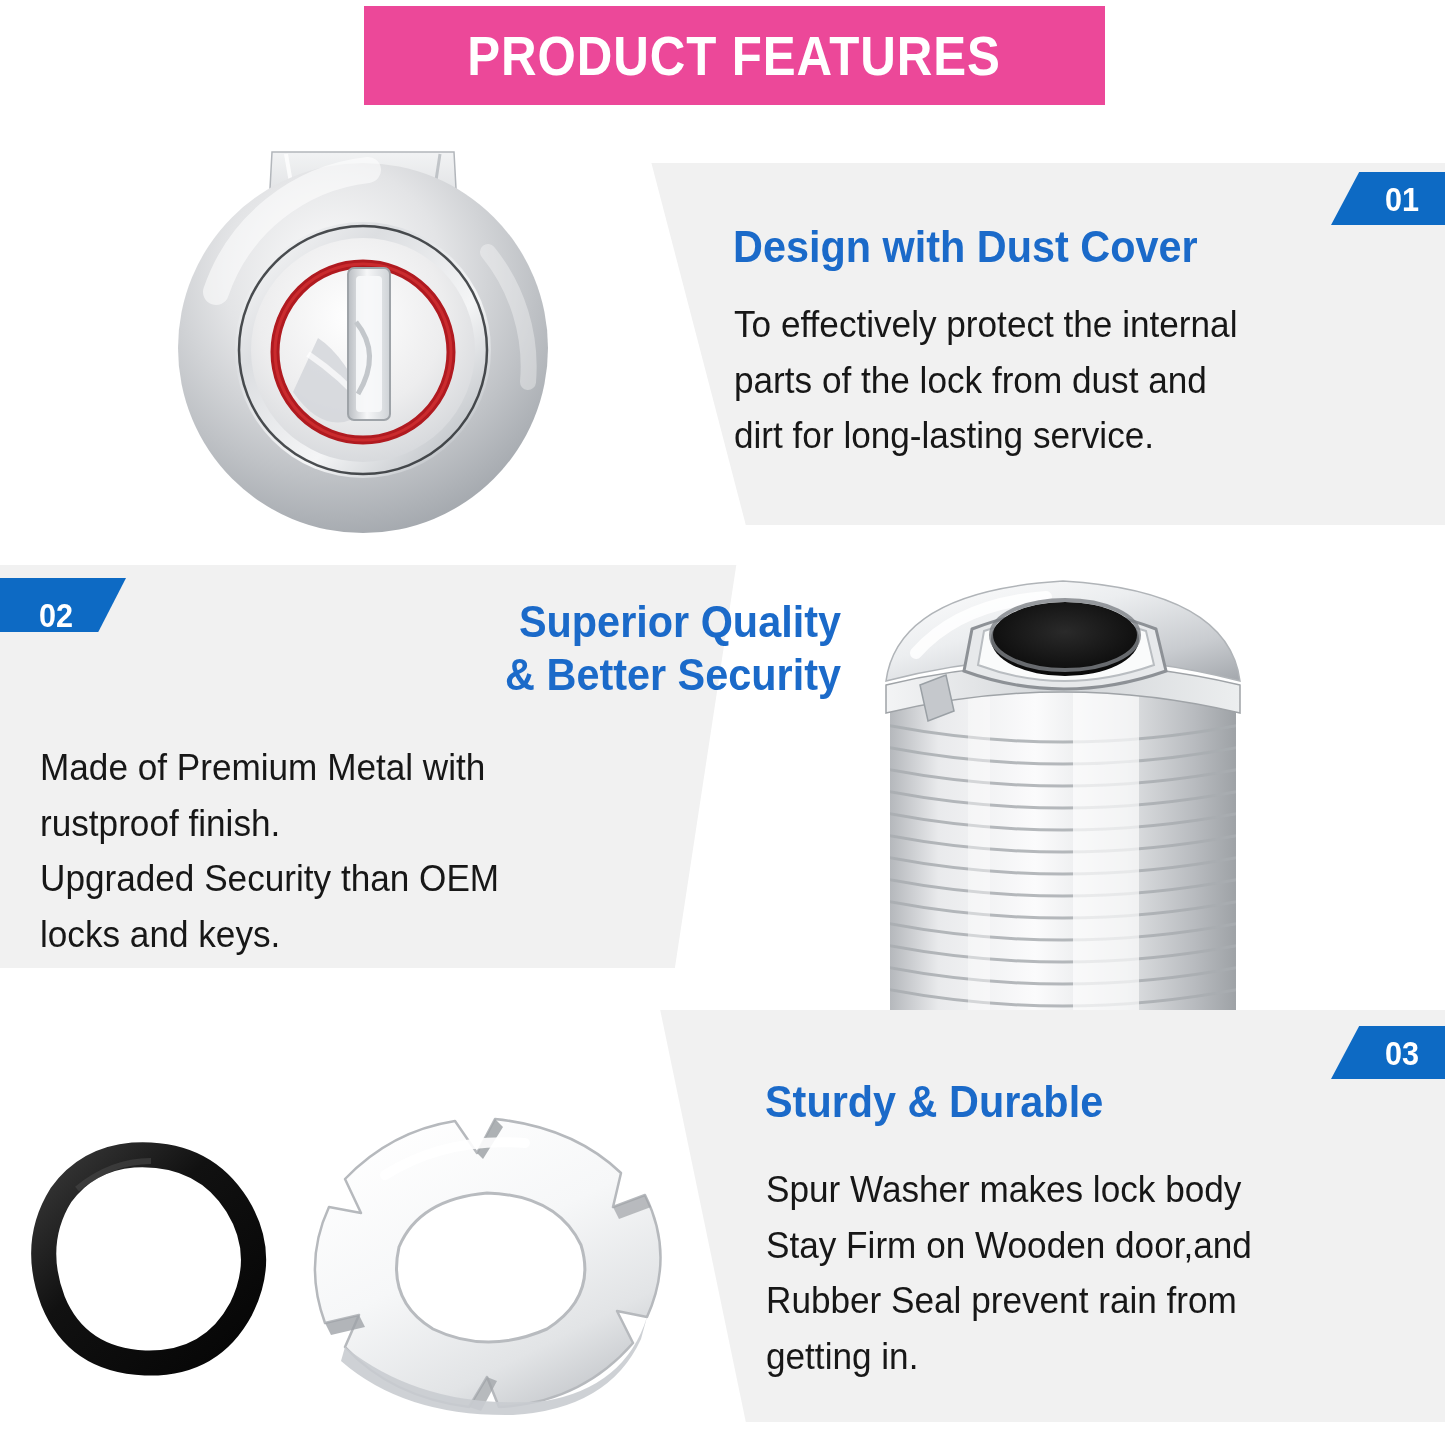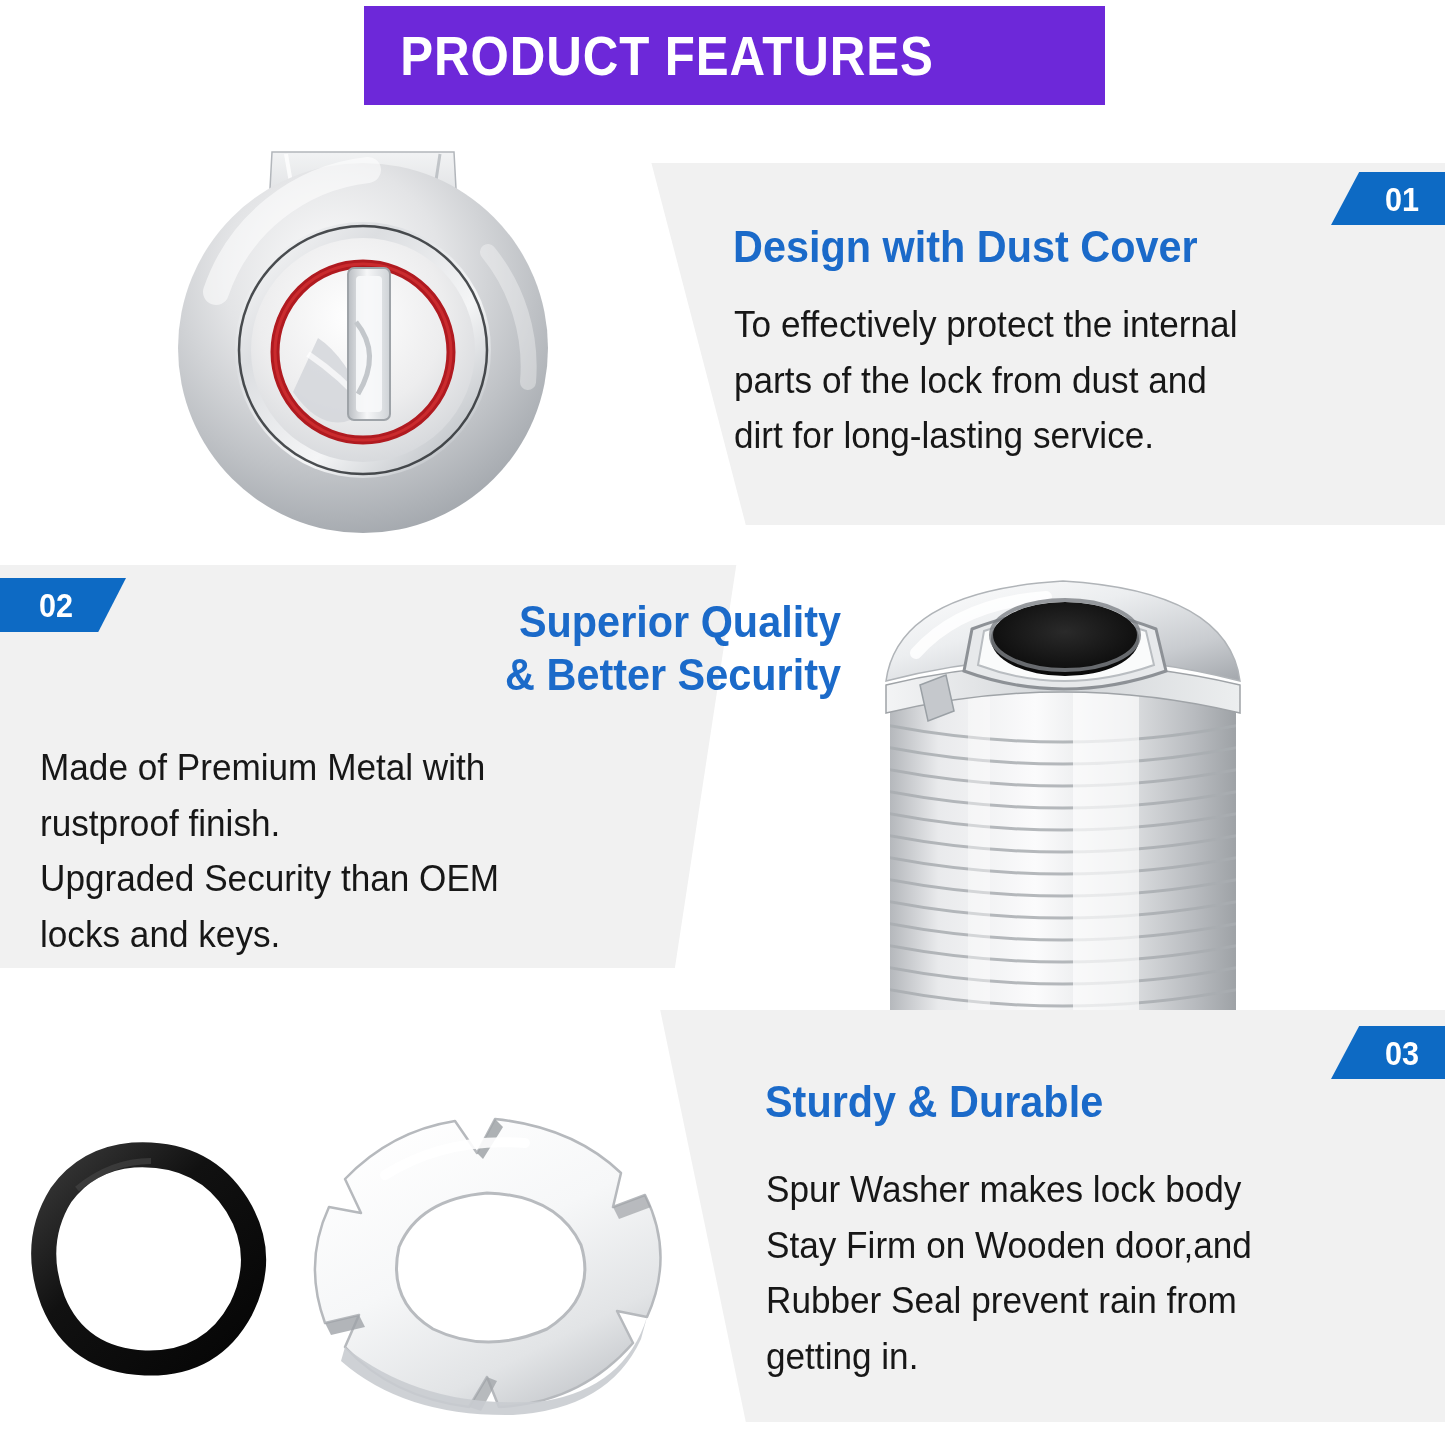--- a/index.html
+++ b/index.html
@@ -16,23 +16,24 @@
     -webkit-font-smoothing: antialiased;
   }
 
   
   .header-banner {
     position: absolute;
     left: 364px;
     top: 6px;
     width: 741px;
     height: 99px;
-    background: #6d28d9;
+    background: #ec4899;
     display: flex;
     align-items: center;
+    justify-content: center;
   }
   .header-banner .title {
     color: #ffffff;
     font-size: 56px;
     font-weight: bold;
     letter-spacing: 1px;
     line-height: 1;
     transform: scaleX(0.88);
     transform-origin: center;
     white-space: nowrap;
@@ -82,21 +83,21 @@
   }
   .badge-right {
     clip-path: polygon(22% 0%, 100% 0%, 100% 100%, 0% 100%);
     padding-left: 14px;
   }
   .badge-left {
     clip-path: polygon(0% 0%, 100% 0%, 78% 100%, 0% 100%);
     padding-right: 14px;
   }
   .badge-01 { left: 1331px; top: 172px; width: 114px; height: 53px; }
-  .badge-02 { left: 0px;    top: 578px; width: 112px; height: 54px; }
+  .badge-02 { left: 0px;    top: 578px; width: 112px; height: 54px; align-items: flex-end; }
   .badge-03 { left: 1331px; top: 1026px; width: 114px; height: 53px; }
 
   
   .heading {
     position: absolute;
     color: #1b6ac9;
     font-size: 45px;
     font-weight: bold;
     line-height: 1.18;
     white-space: pre-line;

